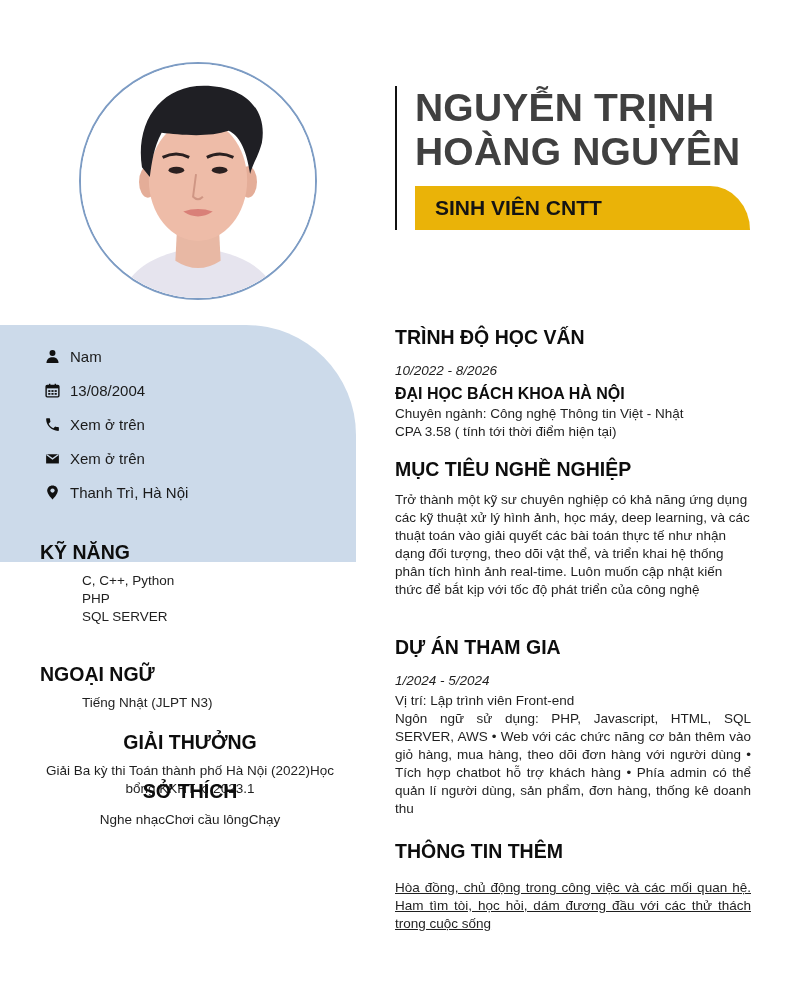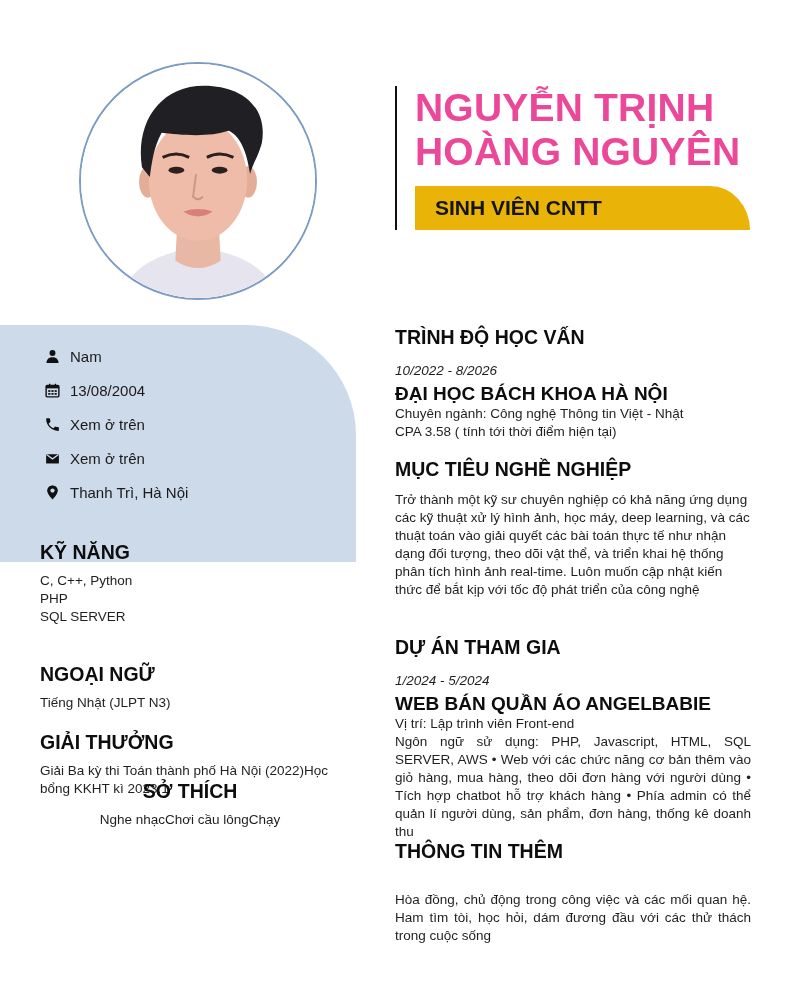--- a/index.html
+++ b/index.html
@@ -11,21 +11,21 @@
       position: absolute; left: 79px; top: 62px; width: 238px; height: 238px;
       border-radius: 50%; border: 2px solid #7d9cc4; background: #ffffff; overflow: hidden;
     }
     .photo-svg { width: 100%; height: 100%; display: block; }
 
     
     .header-bar { position: absolute; left: 395px; top: 86px; width: 2px; height: 144px; background: #111; }
     .name {
       position: absolute; left: 415px; top: 86px; width: 360px;
       font-family: "Liberation Sans", sans-serif; font-weight: 700; font-size: 39px; line-height: 44px;
-      color: #ec4899; letter-spacing: 0.2px;
+      color: #404040; letter-spacing: 0.2px;
     }
     .name span { display: block; }
     .title-pill {
       position: absolute; left: 415px; top: 186px; width: 335px; height: 44px;
       background: #eab308; border-top-right-radius: 40px 44px;
       padding-left: 20px; display: flex; align-items: center;
     }
     .title-pill span { font-weight: 700; font-size: 21px; color: #141414; }
 
     
@@ -35,26 +35,26 @@
     }
     .contact-item { position: absolute; left: 44px; display: flex; align-items: center; height: 20px; }
     .contact-item .ic { width: 17px; height: 17px; display: flex; align-items: center; justify-content: center; margin-right: 9px; }
     .contact-item .ic svg { width: 17px; height: 17px; }
     .contact-item .txt { font-size: 15px; color: #1a1a1a; }
 
     
     .lsec { position: absolute; left: 40px; width: 300px; }
     .sec-title { font-weight: 700; font-size: 19.5px; color: #0d0d0d; line-height: 24px; }
     .sec-body { font-size: 13.5px; line-height: 18px; color: #1f1f1f; margin-top: 8px; }
-    .sec-body div { white-space: nowrap; }
+    .sec-body div { white-space: nowrap; margin-left: 42px; }
 
     
     .rsec { position: absolute; left: 395px; width: 356px; }
     .date { font-style: italic; font-size: 13.5px; color: #1f1f1f; line-height: 18px; }
-    .org { font-weight: 700; font-size: 19px; color: #0d0d0d; line-height: 18px; margin-top: 5px; }
+    .org { font-weight: 700; font-size: 16px; color: #0d0d0d; line-height: 18px; margin-top: 5px; }
     .para { font-size: 13.5px; line-height: 18px; color: #1f1f1f; }
     .justify { text-align: justify; }
 
     .watermark {
       position: absolute; right: 40px; top: 1024px;
       font-family: "Liberation Mono", "DejaVu Sans Mono", monospace; font-size: 13px; color: #555;
     }
   </style>
 </head>
 <body>
@@ -159,21 +159,21 @@
   </div>
 </section>
 
 <section class="lsec" style="top:662px;">
   <h2 class="sec-title">NGOẠI NGỮ</h2>
   <div class="sec-body">
     <div>Tiếng Nhật (JLPT N3)</div>
   </div>
 </section>
 
-<section class="lsec" style="top:730px;">
+<section class="lsec" style="top:730px;text-align:center;">
   <h2 class="sec-title">GIẢI THƯỞNG</h2>
   <p class="sec-body" style="width:300px;">Giải Ba kỳ thi Toán thành phố Hà Nội (2022)Học bổng KKHT kì 2023.1</p>
 </section>
 
 <section class="lsec" style="top:779px;text-align:center;">
   <h2 class="sec-title">SỞ THÍCH</h2>
   <p class="sec-body">Nghe nhạcChơi cầu lôngChạy</p>
 </section>
 
 <section class="rsec" style="top:325px;">
@@ -185,23 +185,22 @@
 </section>
 
 <section class="rsec" style="top:457px;">
   <h2 class="sec-title">MỤC TIÊU NGHỀ NGHIỆP</h2>
   <p class="para" style="margin-top:10px;">Trở thành một kỹ sư chuyên nghiệp có khả năng ứng dụng các kỹ thuật xử lý hình ảnh, học máy, deep learning, và các thuật toán vào giải quyết các bài toán thực tế như nhận dạng đối tượng, theo dõi vật thể, và triển khai hệ thống phân tích hình ảnh real-time. Luôn muốn cập nhật kiến thức để bắt kịp với tốc độ phát triển của công nghệ</p>
 </section>
 
 <section class="rsec" style="top:635px;">
   <h2 class="sec-title">DỰ ÁN THAM GIA</h2>
   <div class="date" style="margin-top:13px;">1/2024 - 5/2024</div>
-  <div class="org">WEB BÁN QUẦN ÁO ANGELBABIE</div>
   <div class="para" style="margin-top:2px;">Vị trí: Lập trình viên Front-end</div>
   <p class="para justify">Ngôn ngữ sử dụng: PHP, Javascript, HTML, SQL SERVER, AWS • Web với các chức năng cơ bản thêm vào giỏ hàng, mua hàng, theo dõi đơn hàng với người dùng • Tích hợp chatbot hỗ trợ khách hàng • Phía admin có thể quản lí người dùng, sản phẩm, đơn hàng, thống kê doanh thu</p>
 </section>
 
 <section class="rsec" style="top:839px;">
   <h2 class="sec-title">THÔNG TIN THÊM</h2>
-  <p class="para justify" style="margin-top:28px;">Hòa đồng, chủ động trong công việc và các mối quan hệ. Ham tìm tòi, học hỏi, dám đương đầu với các thử thách trong cuộc sống</p>
+  <p class="para justify" style="margin-top:16px;text-decoration:underline;">Hòa đồng, chủ động trong công việc và các mối quan hệ. Ham tìm tòi, học hỏi, dám đương đầu với các thử thách trong cuộc sống</p>
 </section>
 
 <div class="watermark">@jobgovn.com</div>
 
 </body></html>

